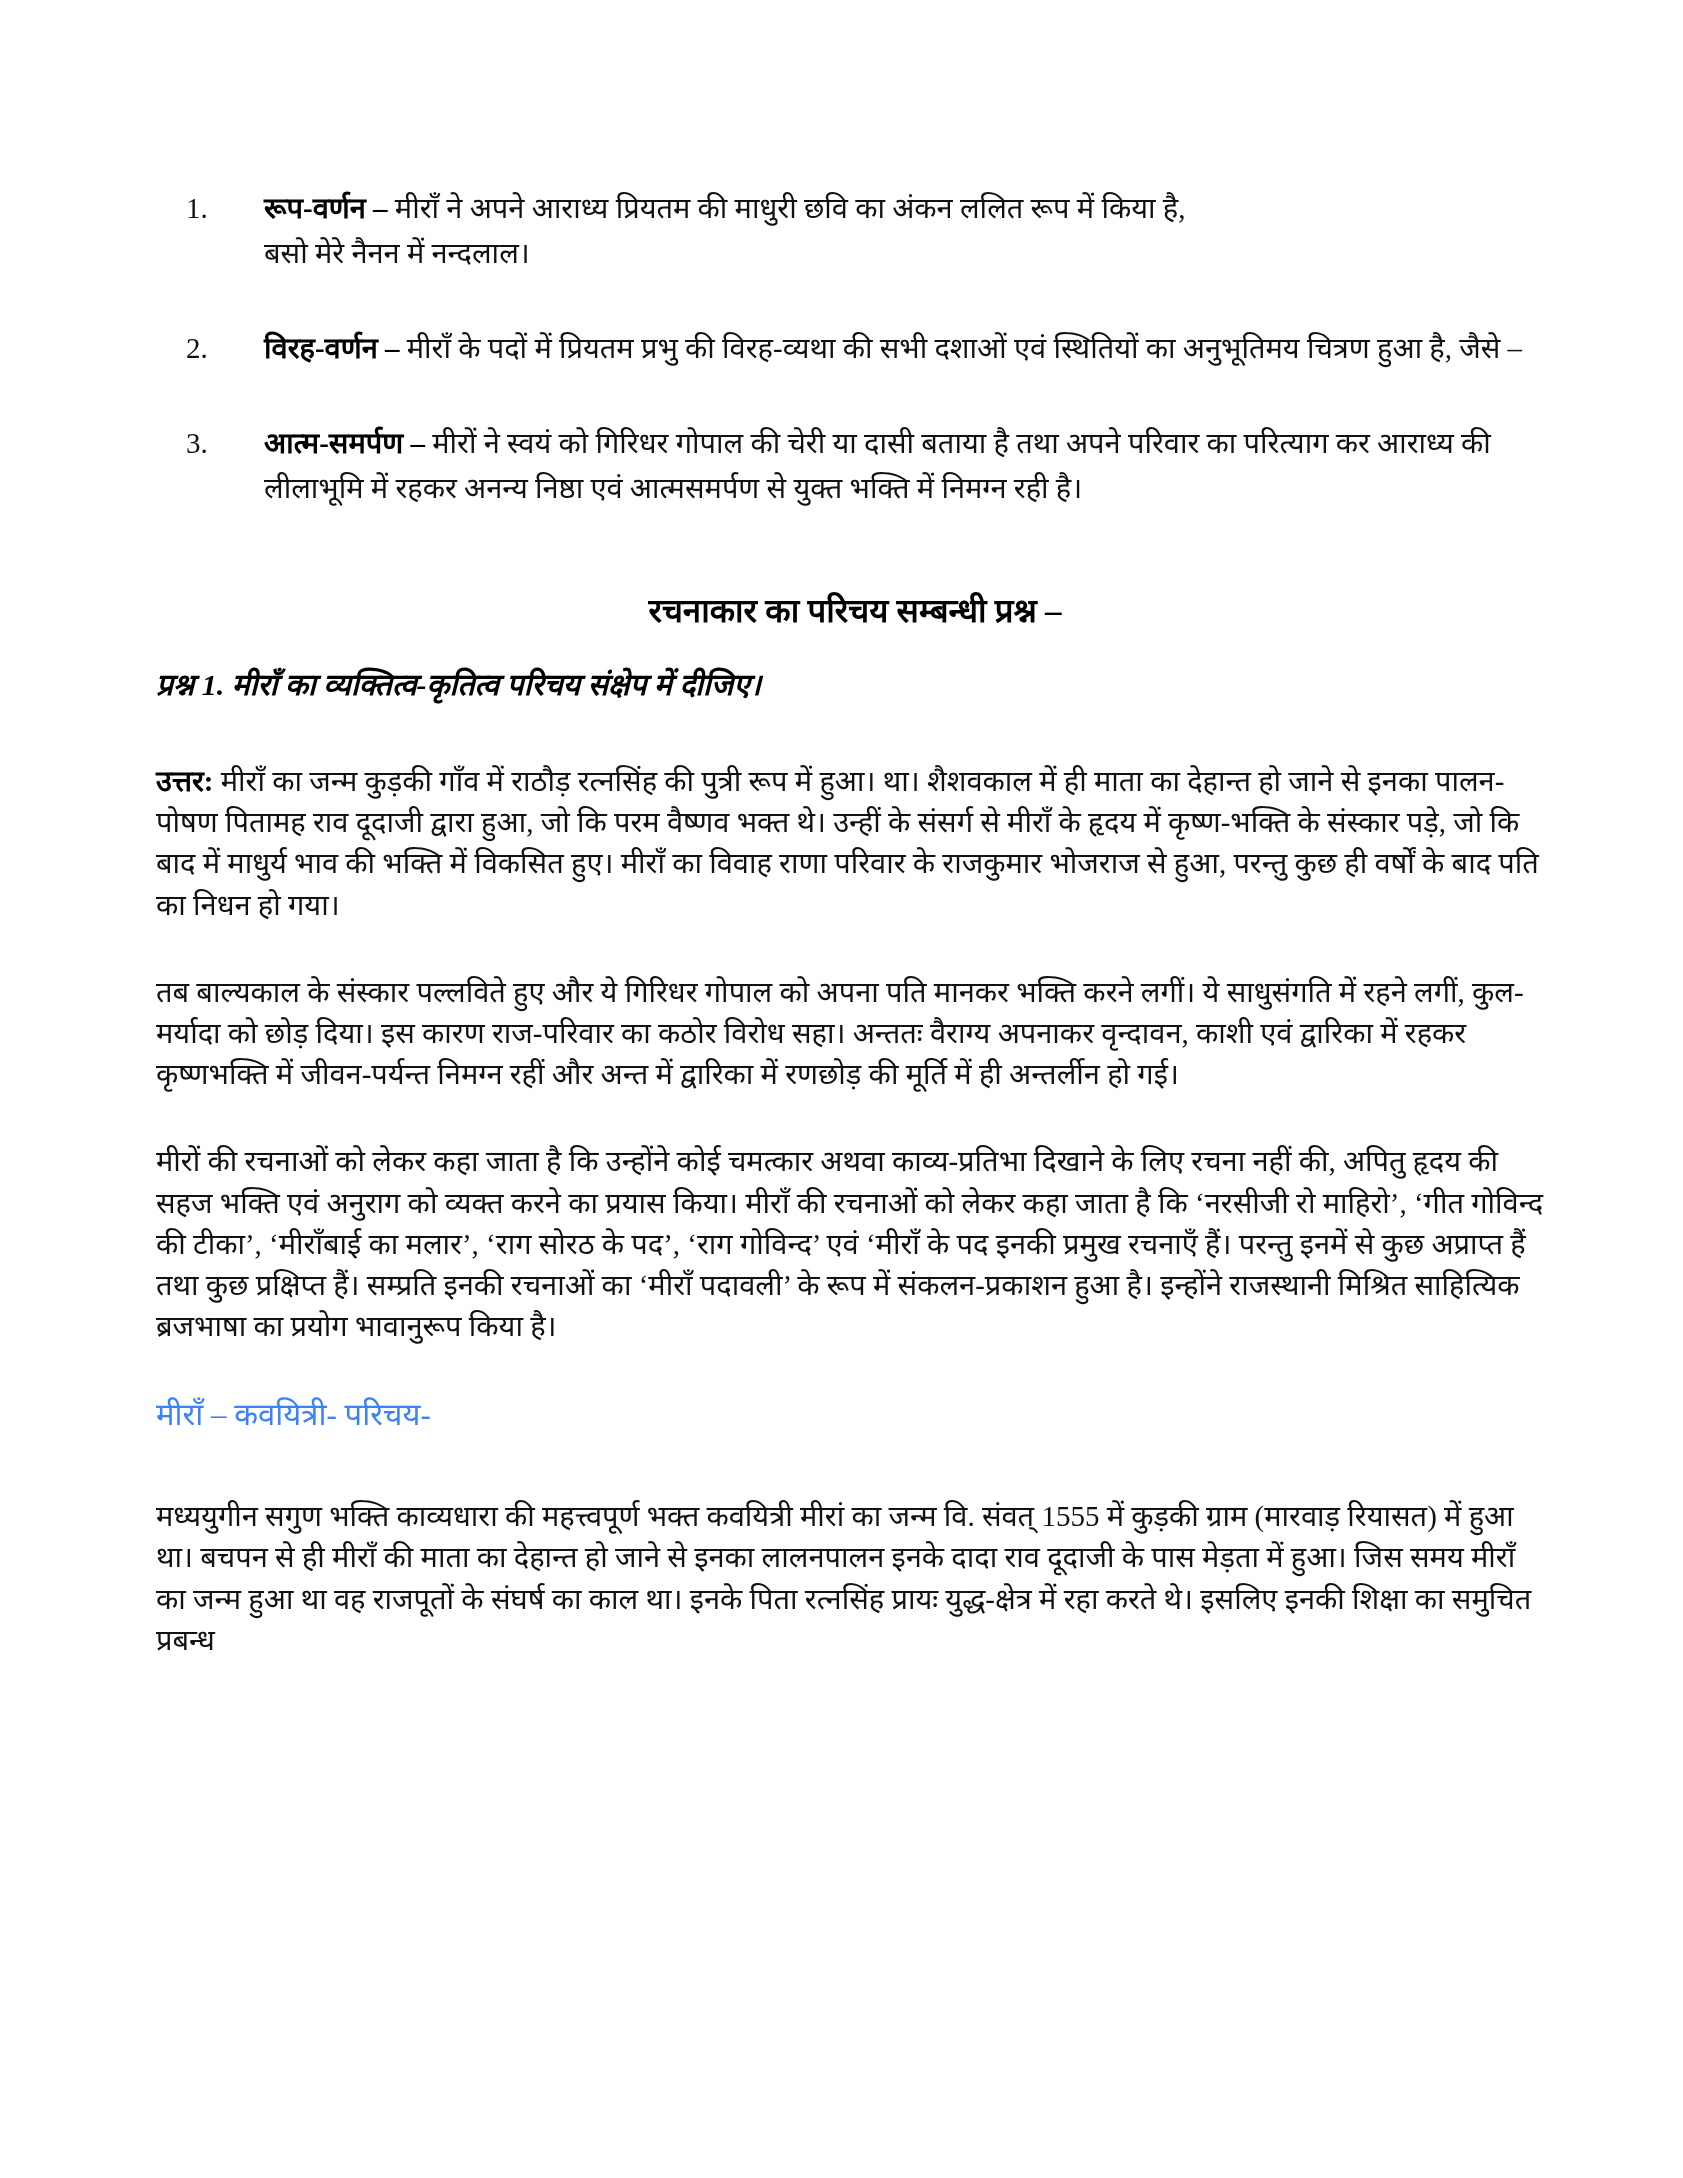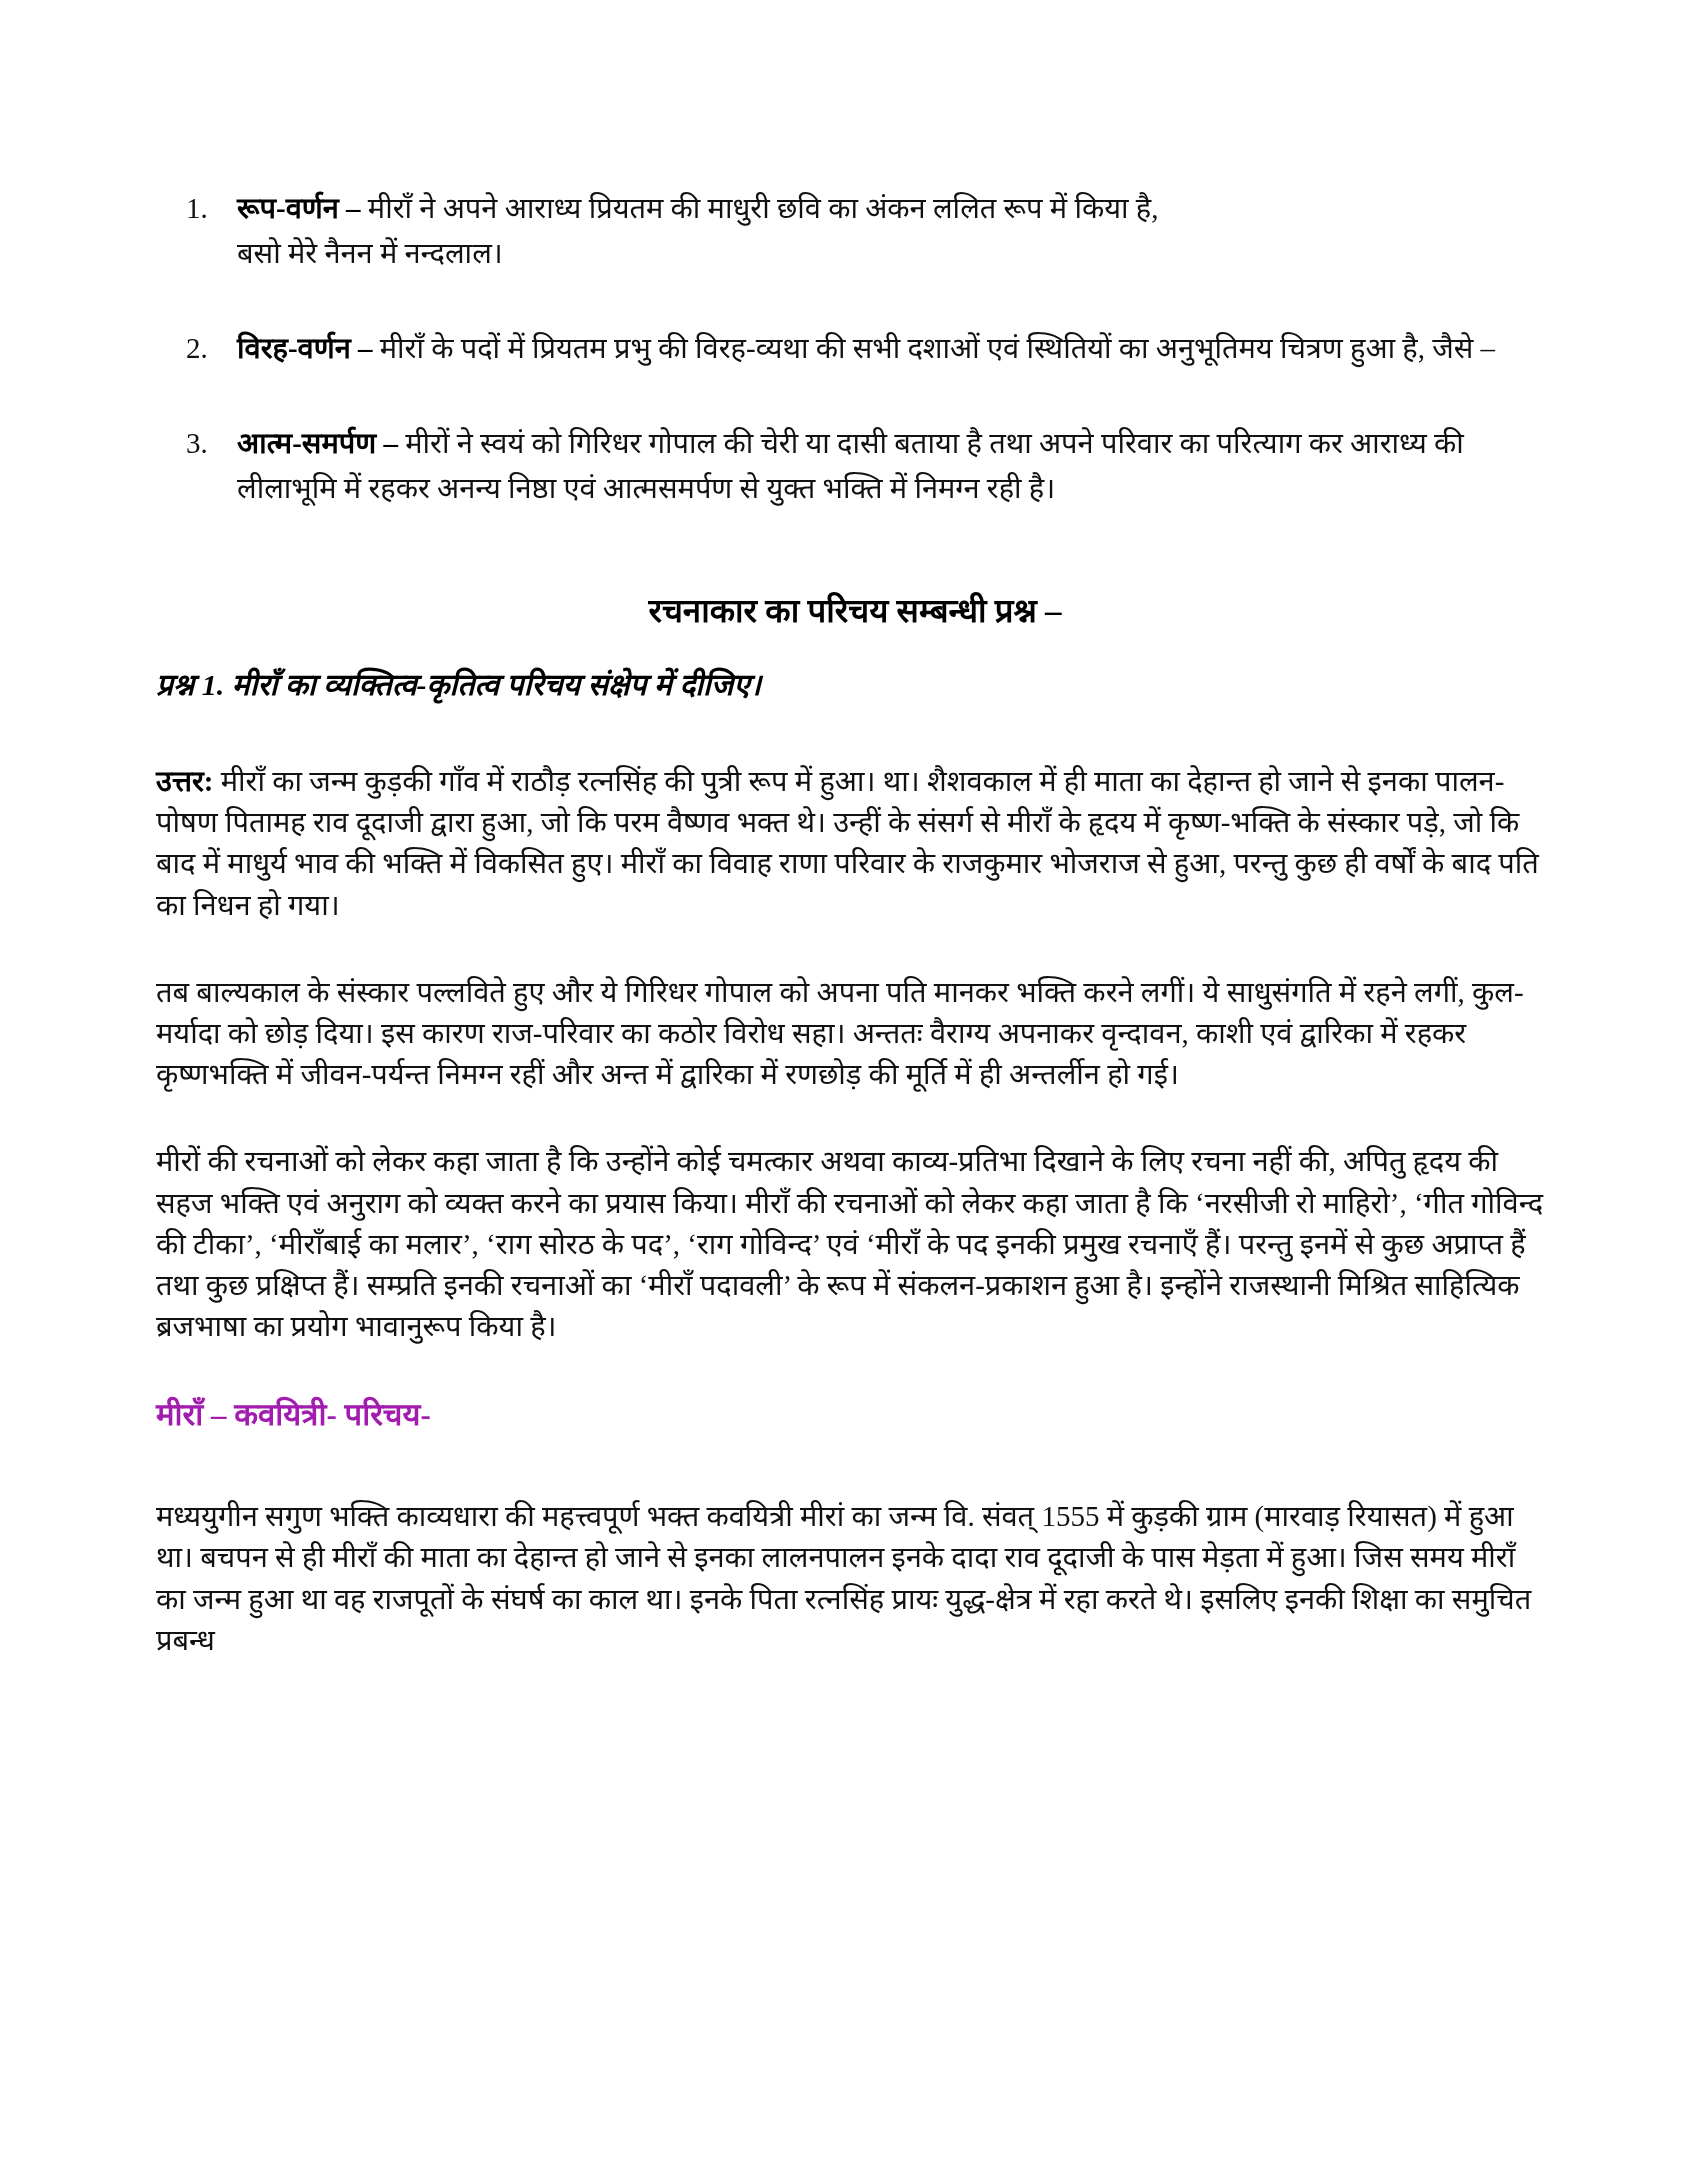--- a/index.html
+++ b/index.html
@@ -15,33 +15,33 @@
     font-size: 29px;
     line-height: 1.42;
     overflow: hidden;
   }
   b { font-weight: 700; color: #000; }
 
   ol.points { list-style: none; margin: 0 0 77px 0; padding: 0; }
   ol.points > li { display: flex; align-items: flex-start; padding-left: 30px; line-height: 1.55; }
   ol.points > li + li { margin-top: 50px; }
   ol.points .num { flex: 0 0 51px; }
-  ol.points .li-body { flex: 1 1 auto; }
+  ol.points .li-body { flex: 1 1 auto; margin-left: 27px; }
   ol.points p { margin: 0; }
 
   .section-heading {
     text-align: center;
     font-size: 33px;
     font-weight: 700;
     margin: 0 0 29px 0;
     color: #000;
   }
   .question { font-weight: 700; font-size: 30px; margin: 0 0 55px 0; color: #000; font-style: italic; }
   .para { margin: 0 8px 46px 0; }
-  .subheading { font-size: 31px; font-weight: 700; margin: 26px 0 59px 0; color: #a21caf; }
+  .subheading { font-size: 31px; font-weight: 400; margin: 26px 0 59px 0; color: #3b82f6; }
 </style>
 </head>
 <body>
 
 <div class="page">
 
   <ol class="points">
 
     <li>
       <span class="num">1.</span>

